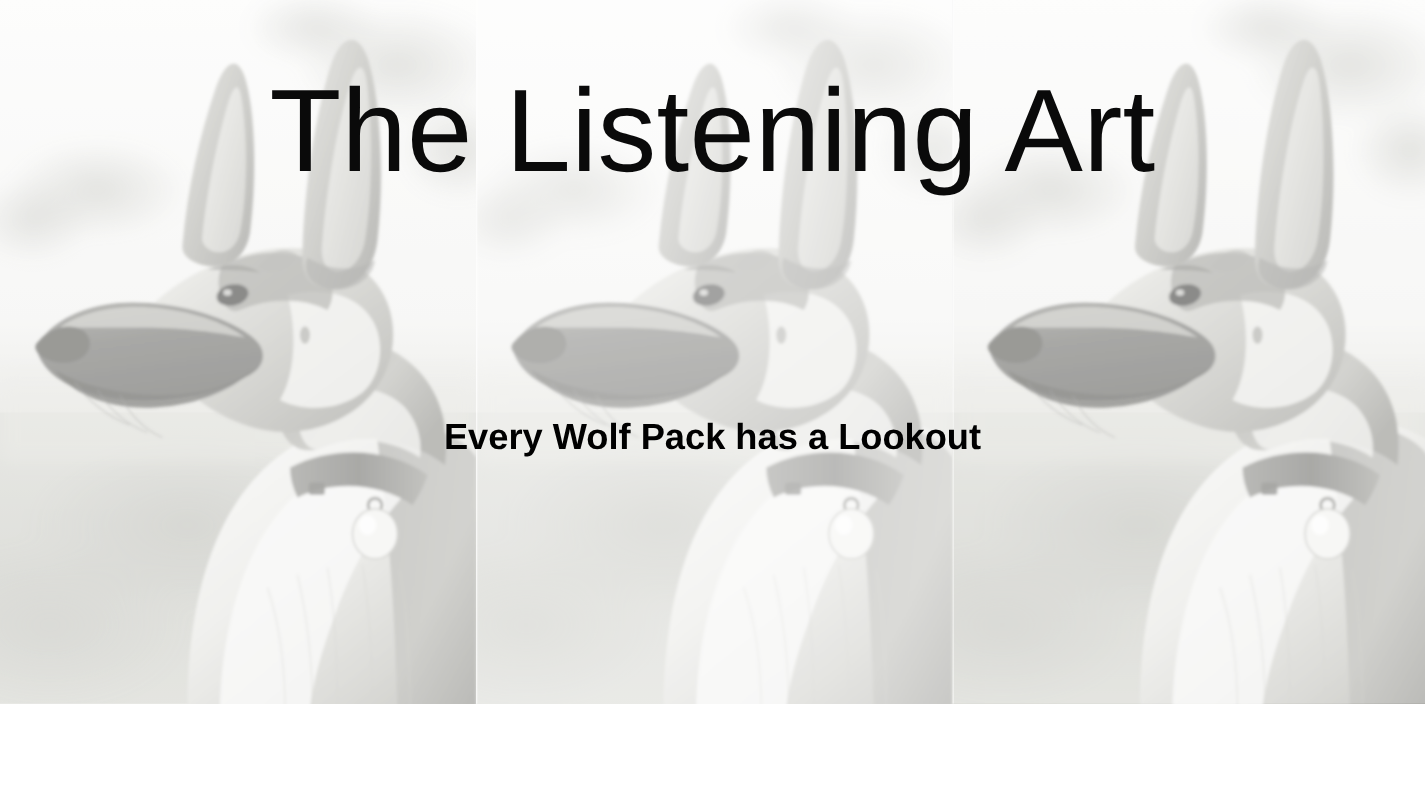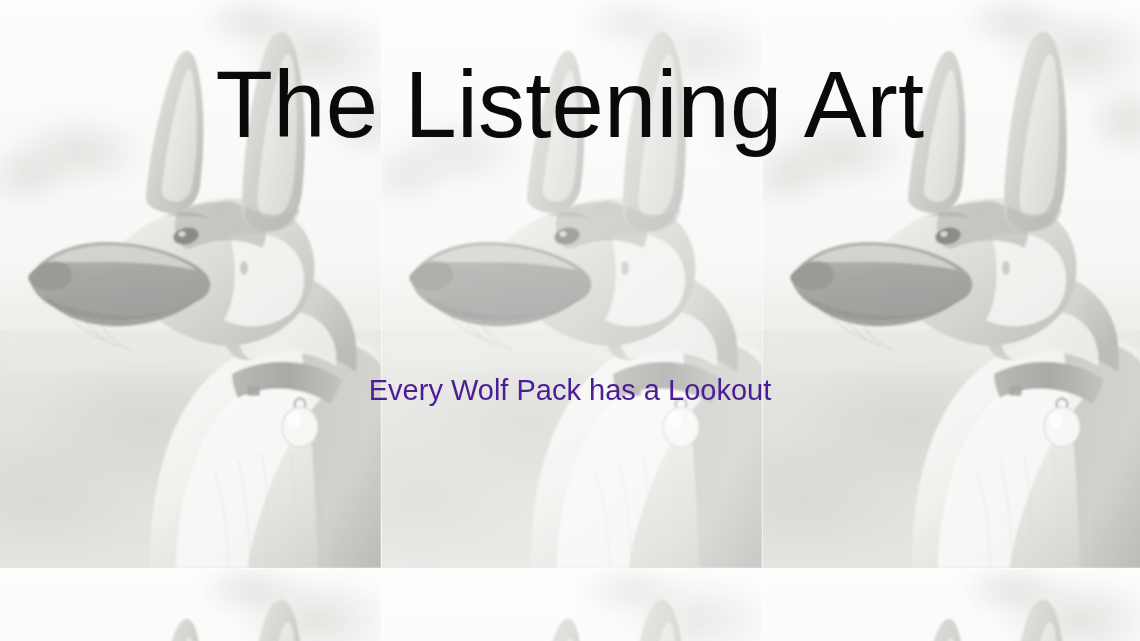--- a/index.html
+++ b/index.html
@@ -4,21 +4,21 @@
 <title>The Listening Art</title>
 <style>
   html, body {
     margin: 0;
     padding: 0;
     background: #ffffff;
   }
   #slide {
     position: relative;
     width: 1140px;
-    height: 641px;
+    height: 563px;
     overflow: hidden;
     background: #f2f2f0;
     font-family: "Liberation Sans", sans-serif;
   }
 
   
   #bg-layer {
     position: absolute;
     inset: 0;
     overflow: hidden;
@@ -84,24 +84,23 @@
   #subtitle-block {
     position: absolute;
     left: 0;
     right: 0;
     top: 336px;
     text-align: center;
   }
   .subtitle-line {
     font-size: 29px;
     line-height: 1.0;
-    font-weight: 400;
-    color: #4c1d95;
+    font-weight: 700;
+    color: #000000;
     white-space: nowrap;
-    margin-top: 40px;
   }
   .sub-gap { height: 62px; }
 </style>
 </head>
 <body>
 
 <div id="slide">
 
   <div id="bg-layer">
 

